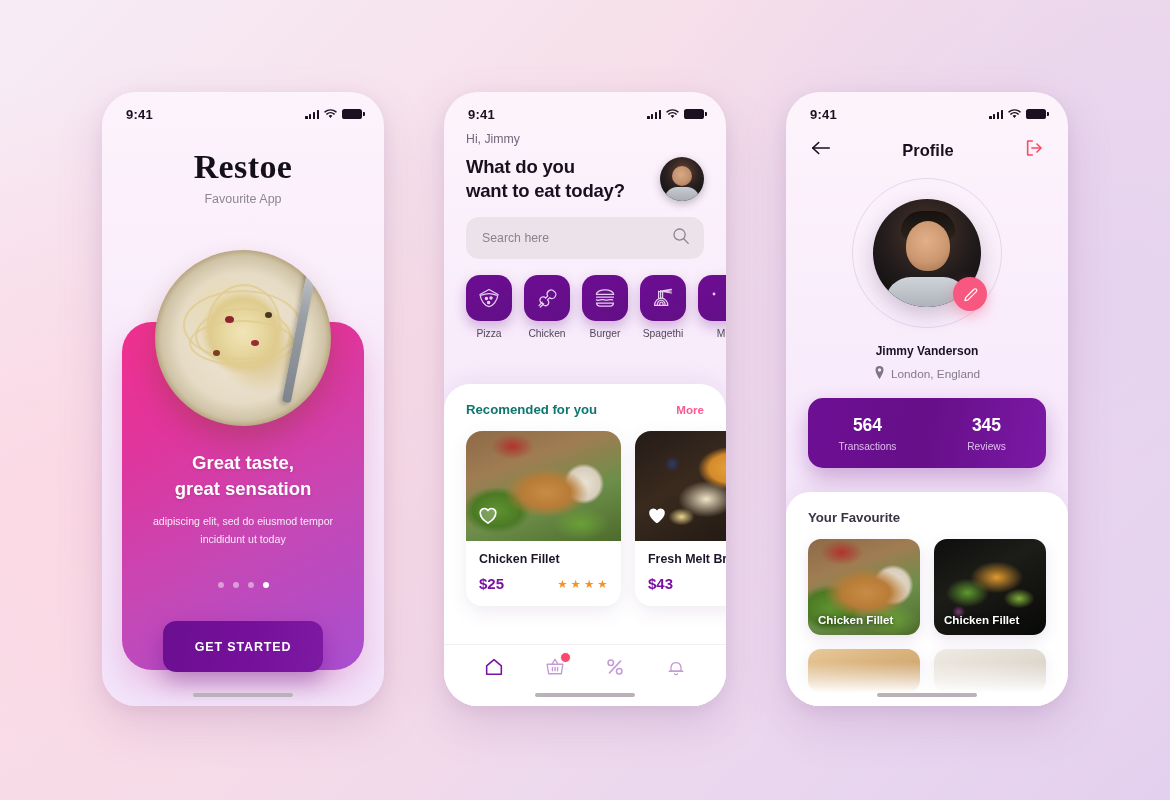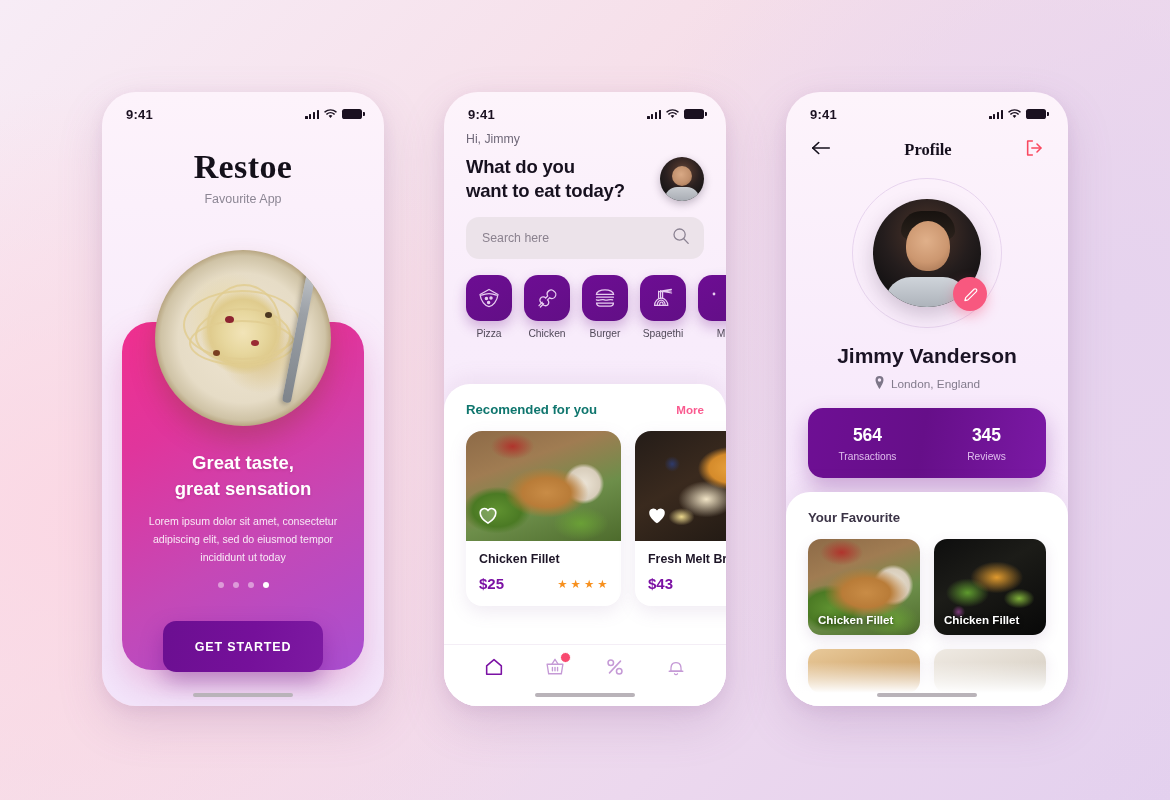--- a/index.html
+++ b/index.html
@@ -213,21 +213,20 @@
   .p2-tab { position: relative; cursor: pointer; }
   .tab-badge {
     position: absolute; right: -5px; top: -4px; width: 11px; height: 11px;
     border-radius: 50%; background: #f8496f; border: 1.5px solid #fff;
   }
 
   
   .p3-nav {
     display: flex; align-items: center; justify-content: space-between;
     padding: 8px 24px 0 24px;
-    font-family: Liberation Serif, serif;
   }
   .p3-title { font-size: 16.5px; font-weight: 700; color: #16101e; }
 
   .p3-avwrap {
     margin: 16px auto 0 auto; width: 150px; height: 150px; border-radius: 50%;
     border: 1px solid #e7d4ee; display: flex; align-items: center; justify-content: center;
     position: relative;
   }
   .p3-av {
     width: 108px; height: 108px; border-radius: 50%; overflow: hidden;
@@ -244,21 +243,21 @@
   }
   .p3-av .shirt {
     position:absolute; left: 12px; bottom:-10px; width: 84px; height: 40px; border-radius: 26px 26px 0 0;
     background: linear-gradient(180deg,#cfd4da,#a2a8b0);
   }
   .p3-edit {
     position: absolute; right: 14px; bottom: 16px; width: 34px; height: 34px;
     border-radius: 50%; background: #f8587f; display: flex; align-items: center; justify-content: center;
     box-shadow: 0 5px 13px rgba(245,85,125,.40); cursor: pointer;
   }
-  .p3-name { text-align: center; margin-top: 16px; font-size: 21px; font-weight: 700; color: #1a1324; }
+  .p3-name { text-align: center; margin-top: 16px; font-size: 12px; font-weight: 700; color: #1a1324; }
   .p3-loc {
     display: flex; align-items: center; justify-content: center; gap: 6px;
     margin-top: 8px; font-size: 11.8px; color: #827b8c;
   }
 
   .p3-stats {
     margin: 16px 22px 0 22px; height: 70px; border-radius: 15px;
     background: linear-gradient(100deg,#6e0f94 0%, #660f89 48%, #7b19a5 100%);
     display: flex; align-items: center;
     box-shadow: 0 10px 22px rgba(105,15,135,.30);
@@ -347,21 +346,20 @@
     <span class="bit" style="left:110px;top:62px;width:7px;height:6px;background:#4a3620;"></span>
     <span class="fork"></span>
   </div>
 
   <div class="p1-head">
     <div>Great taste,</div>
     <div>great sensation</div>
   </div>
 
   <div class="p1-body">
-    <div>Lorem ipsum dolor sit amet, consectetur</div>
     <div>adipiscing elit, sed do eiusmod tempor</div>
     <div>incididunt ut today</div>
   </div>
 
   <div class="p1-dots">
     <span></span>
     <span></span>
     <span></span>
     <span class="on"></span>
   </div>

